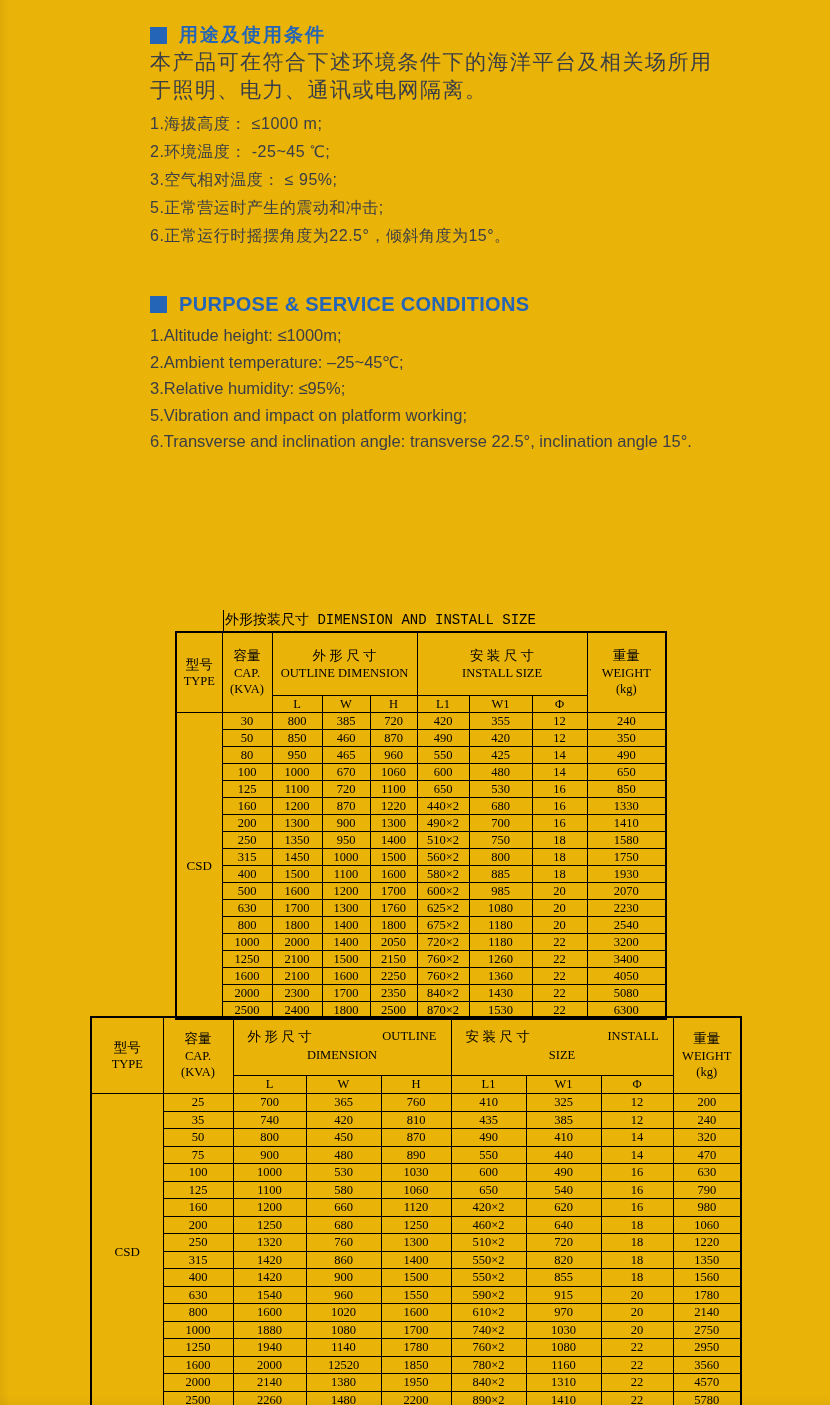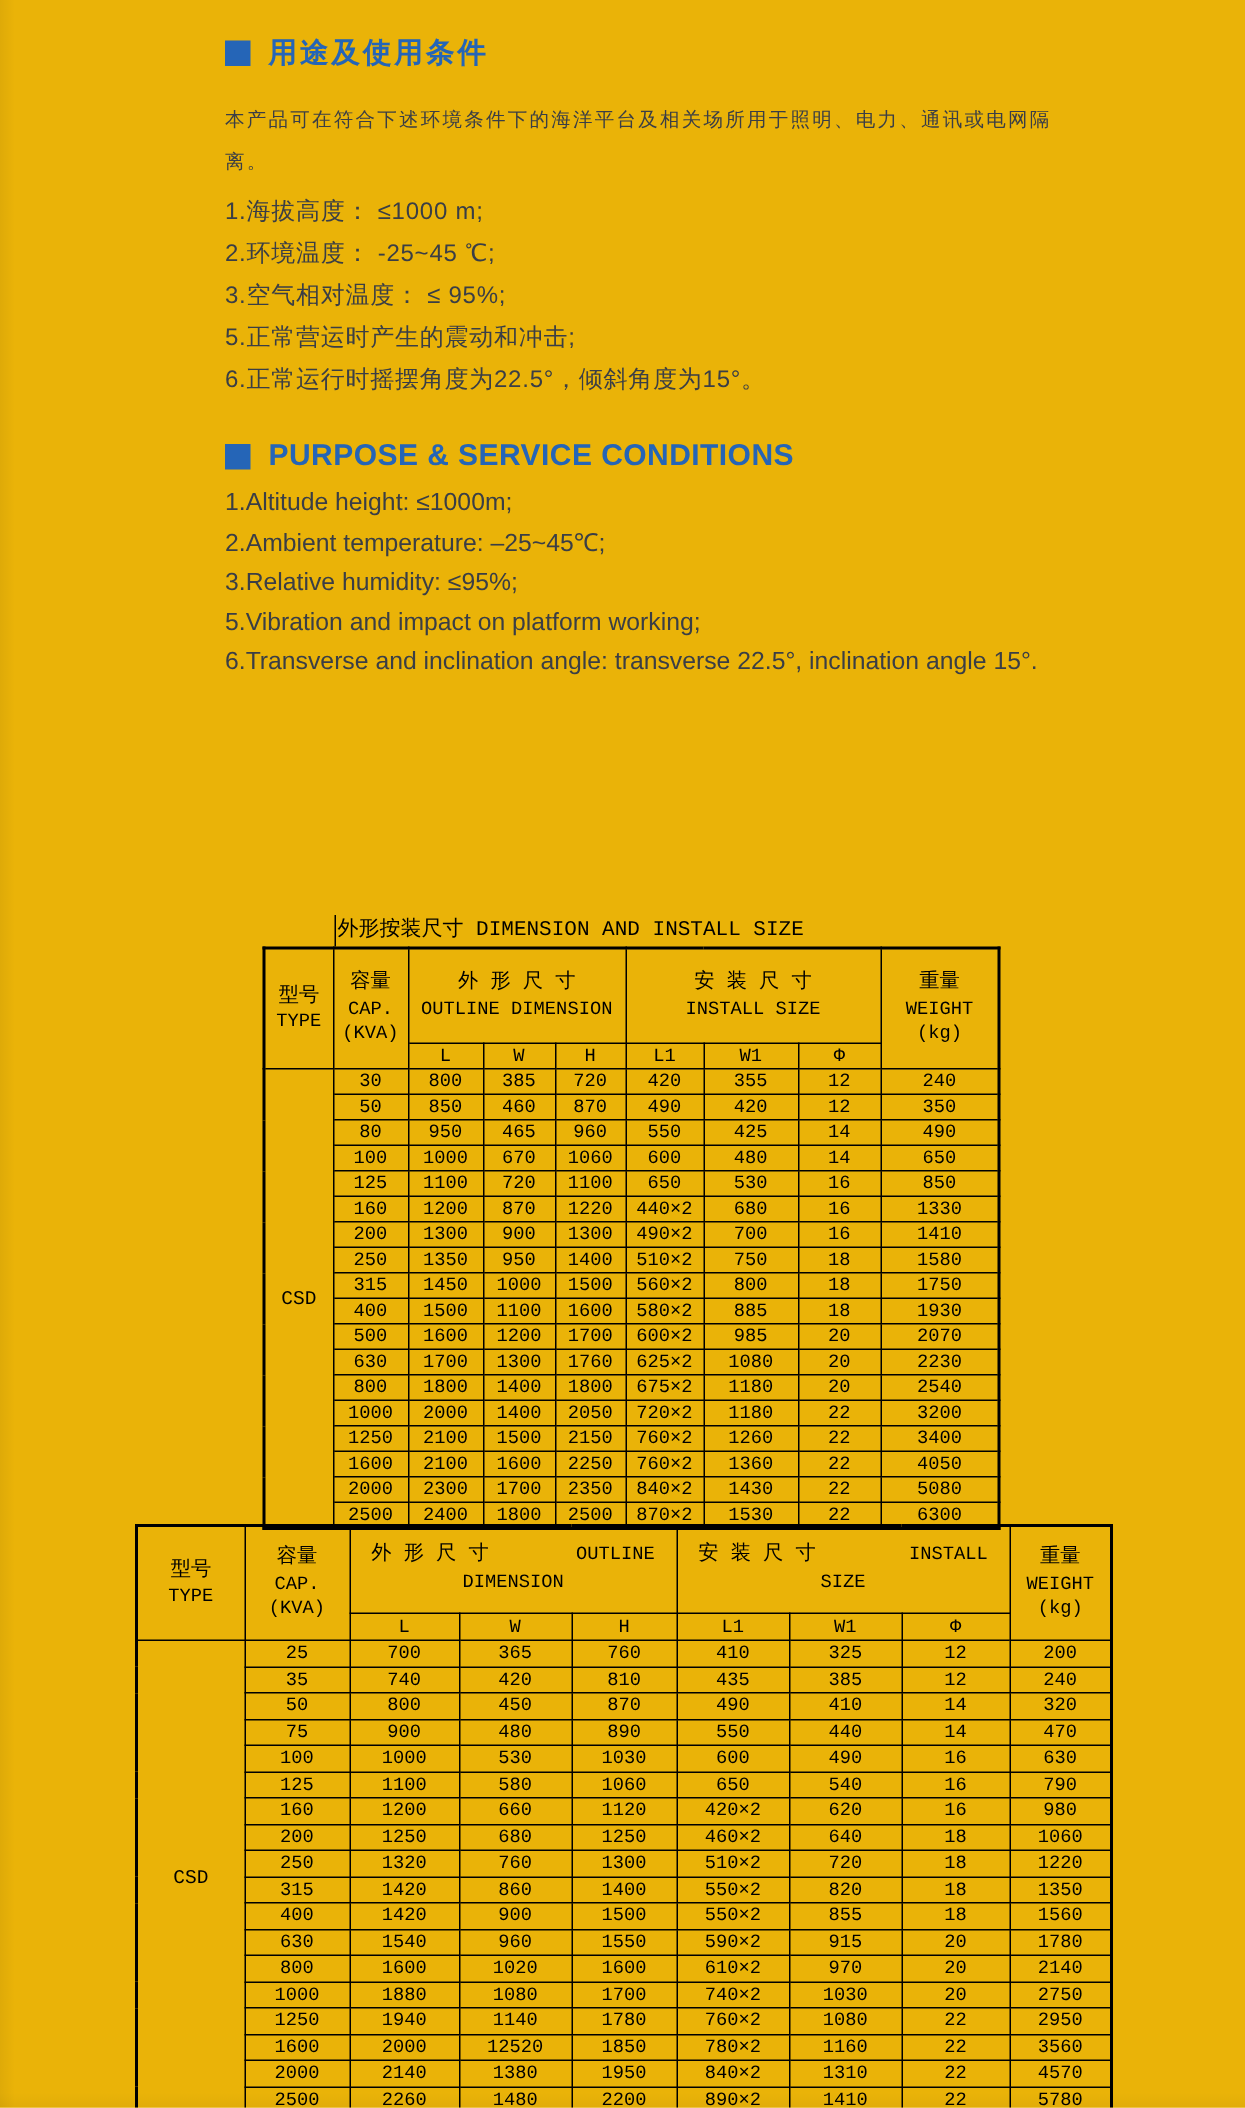--- a/index.html
+++ b/index.html
@@ -18,40 +18,40 @@
   .sec{position:absolute; left:150px;}
   .sec-cn{top:22px;  width:600px;}
   .sec-en{top:293px; width:600px;}
   .sec-title{display:flex; align-items:center; gap:12px;}
   .bullet{width:17px; height:17px; background:#2565b7; flex:0 0 auto;}
   .sec-title h2{margin:0; font-weight:bold; color:#2565b7;}
   .sec-cn .sec-title h2{font-size:19px; letter-spacing:2px;}
   .sec-en .sec-title h2{font-size:20px; letter-spacing:.3px;}
 
   .intro{margin:0; color:#3a3e46;}
-  .sec-cn .intro{margin-top:18px; width:572px; font-size:13px; line-height:28px; letter-spacing:1.5px;}
+  .sec-cn .intro{width:572px; font-size:21px; line-height:28px; letter-spacing:1.5px;}
   .sec-en .intro{margin-top:14px; width:520px; font-size:16.5px; line-height:26px;}
 
   ul.cond{list-style:none; margin:0; padding:0; color:#3a3e46;}
   .sec-cn ul.cond{margin-top:6px; font-size:16px; line-height:28px; letter-spacing:.5px;}
   .sec-en ul.cond{margin-top:6px; font-size:16.5px; line-height:26.5px;}
 
   .tblock{position:absolute;}
   .t1block{left:175px; top:610px; width:490px;}
   .t2block{left:90px;  top:1016px; width:650px;}
 
   .tbl-title{
     font-family:"Liberation Mono", monospace; font-size:14px; color:#000;
     height:21px; line-height:20px; border-left:1px solid #000; padding-left:1px;
     white-space:nowrap;
     margin-left:48px;
   }
 
   table{border-collapse:collapse; table-layout:fixed; border:2px solid #000;
-        font-family:Liberation Mono, monospace; color:#000;}
+        font-family:Liberation Serif, serif; color:#000;}
   .t1{width:490px;}
   .t2{width:650px;}
   th,td{border:1px solid #000; padding:0; text-align:center; overflow:hidden;}
   th{font-weight:normal;}
 
   .t1 .h-main{height:62px;}
   .t2 .h-main{height:57px;}
   .t1 .h-sub th{height:16px; font-size:12.5px;}
   .t2 .h-sub th{height:17px; font-size:12.5px;}
   .t1 td{height:16px;   font-size:12.5px; line-height:1;}

